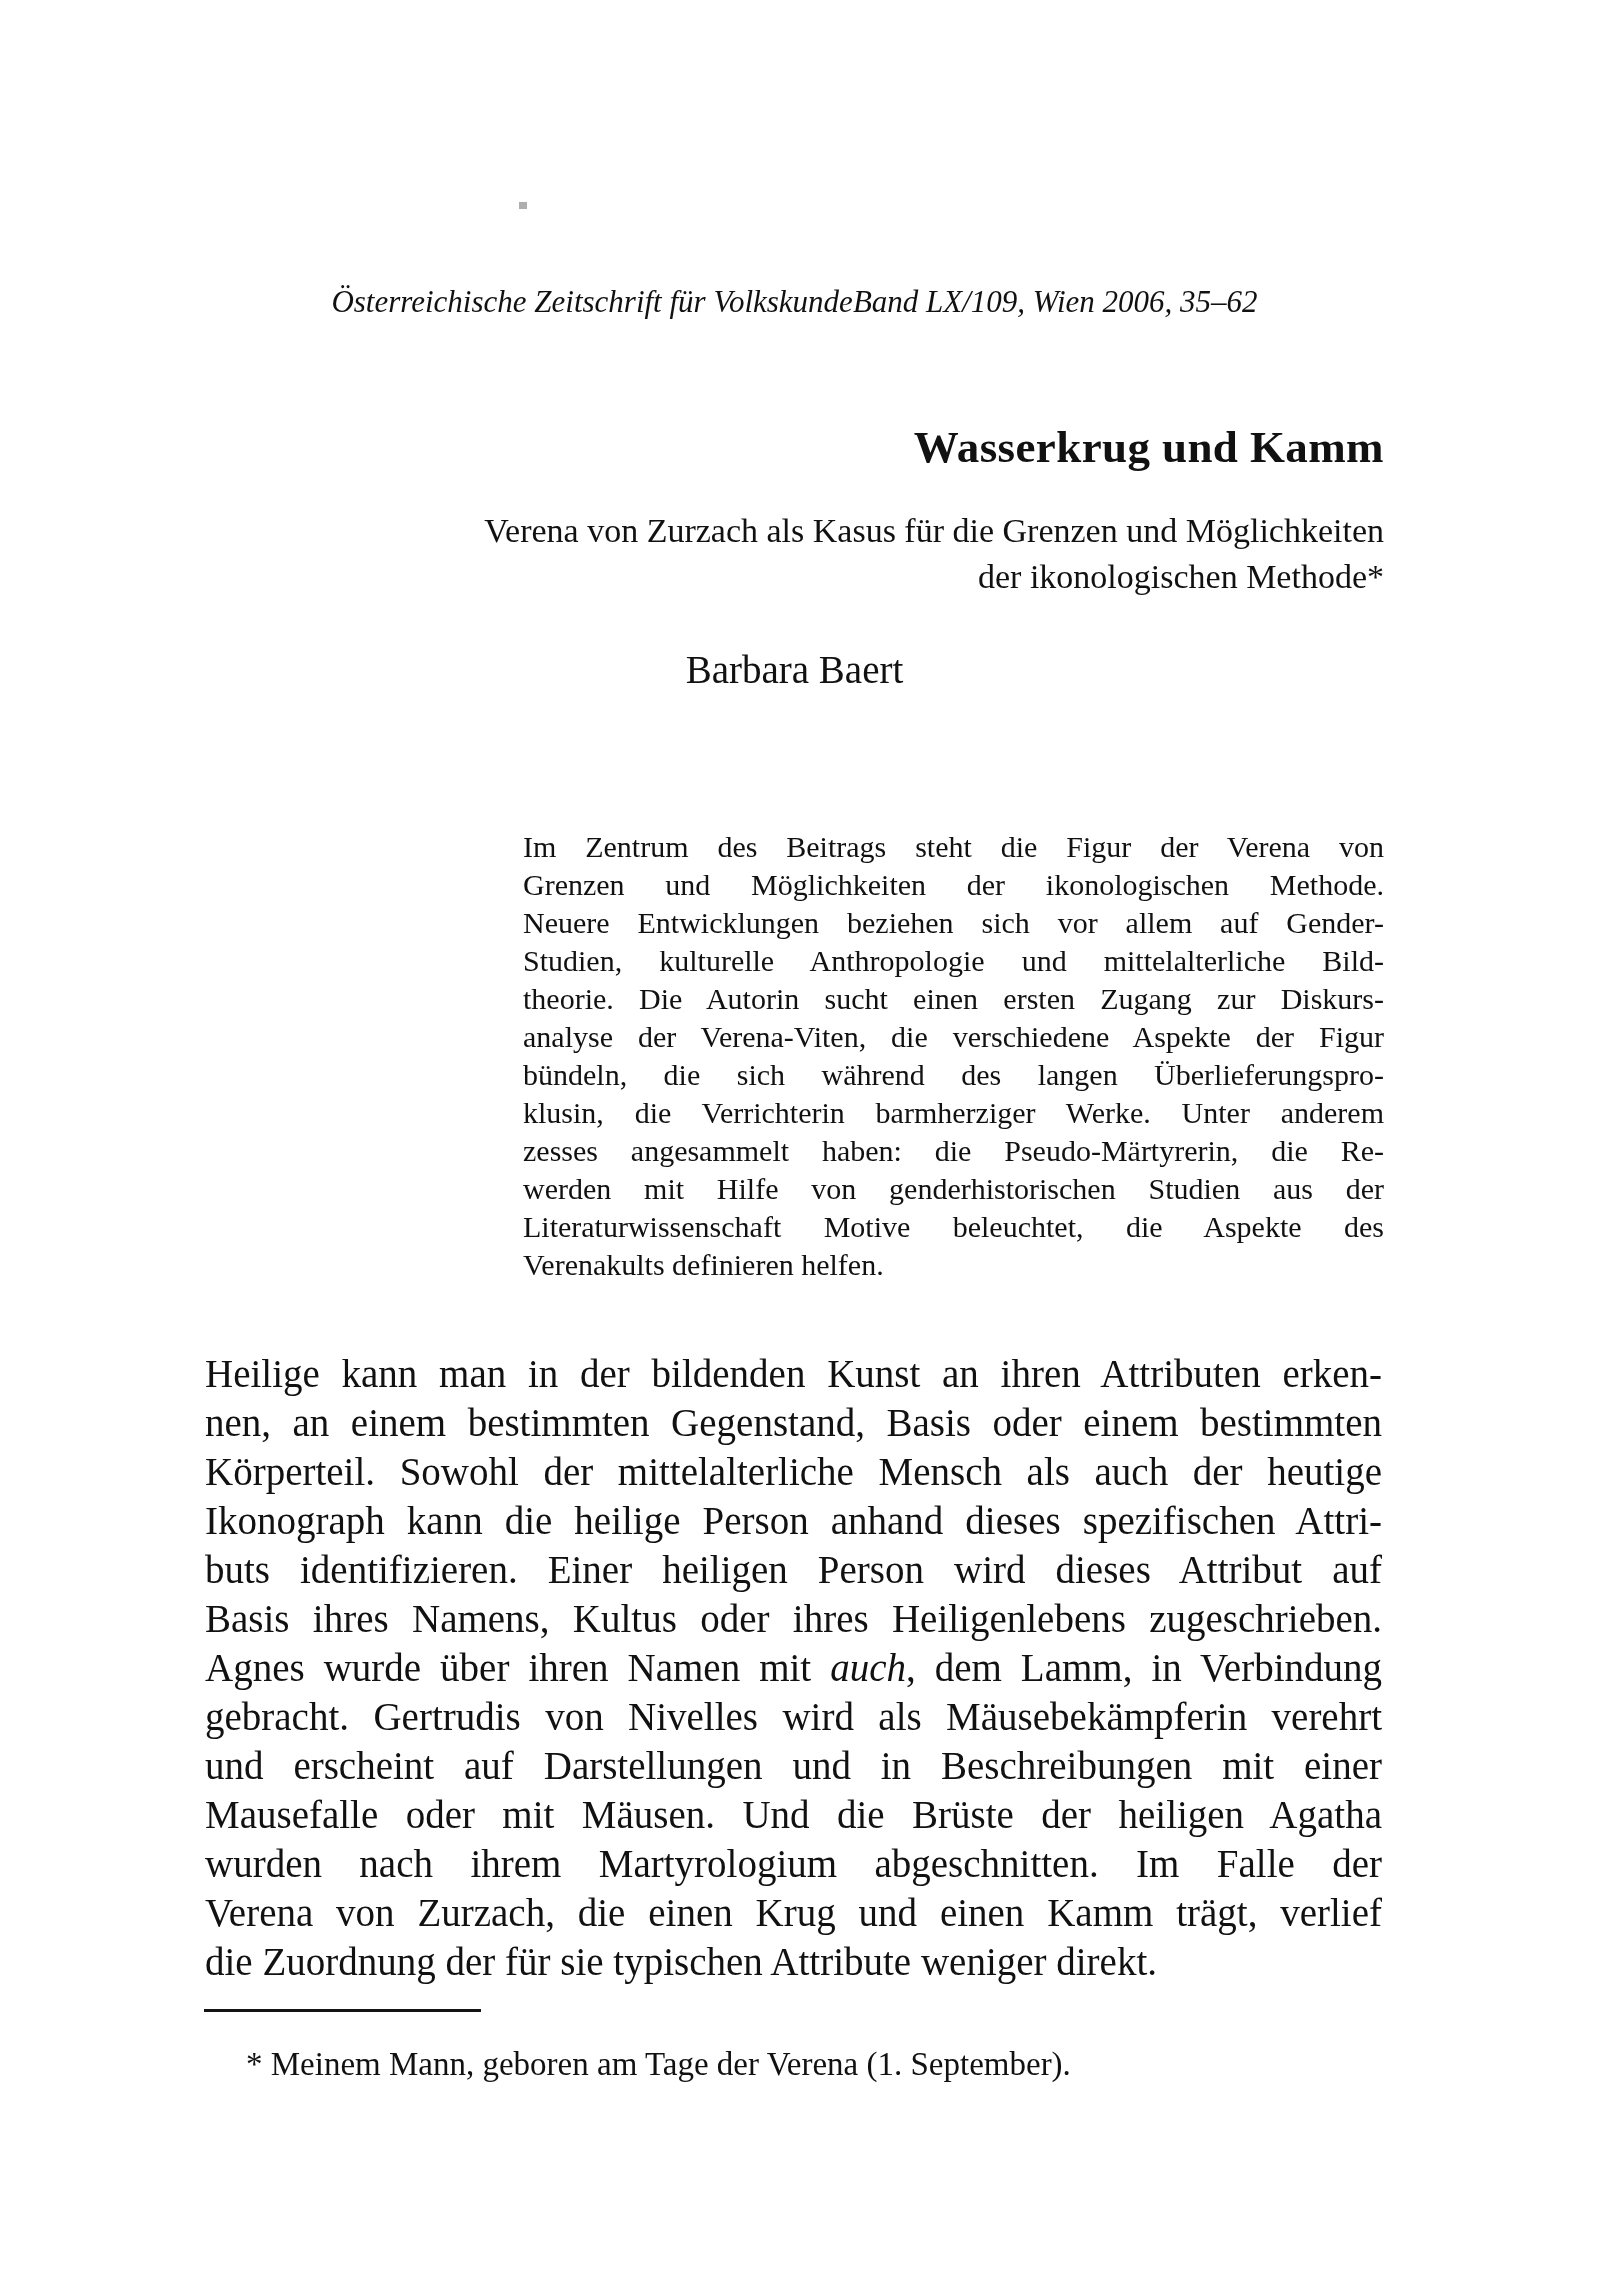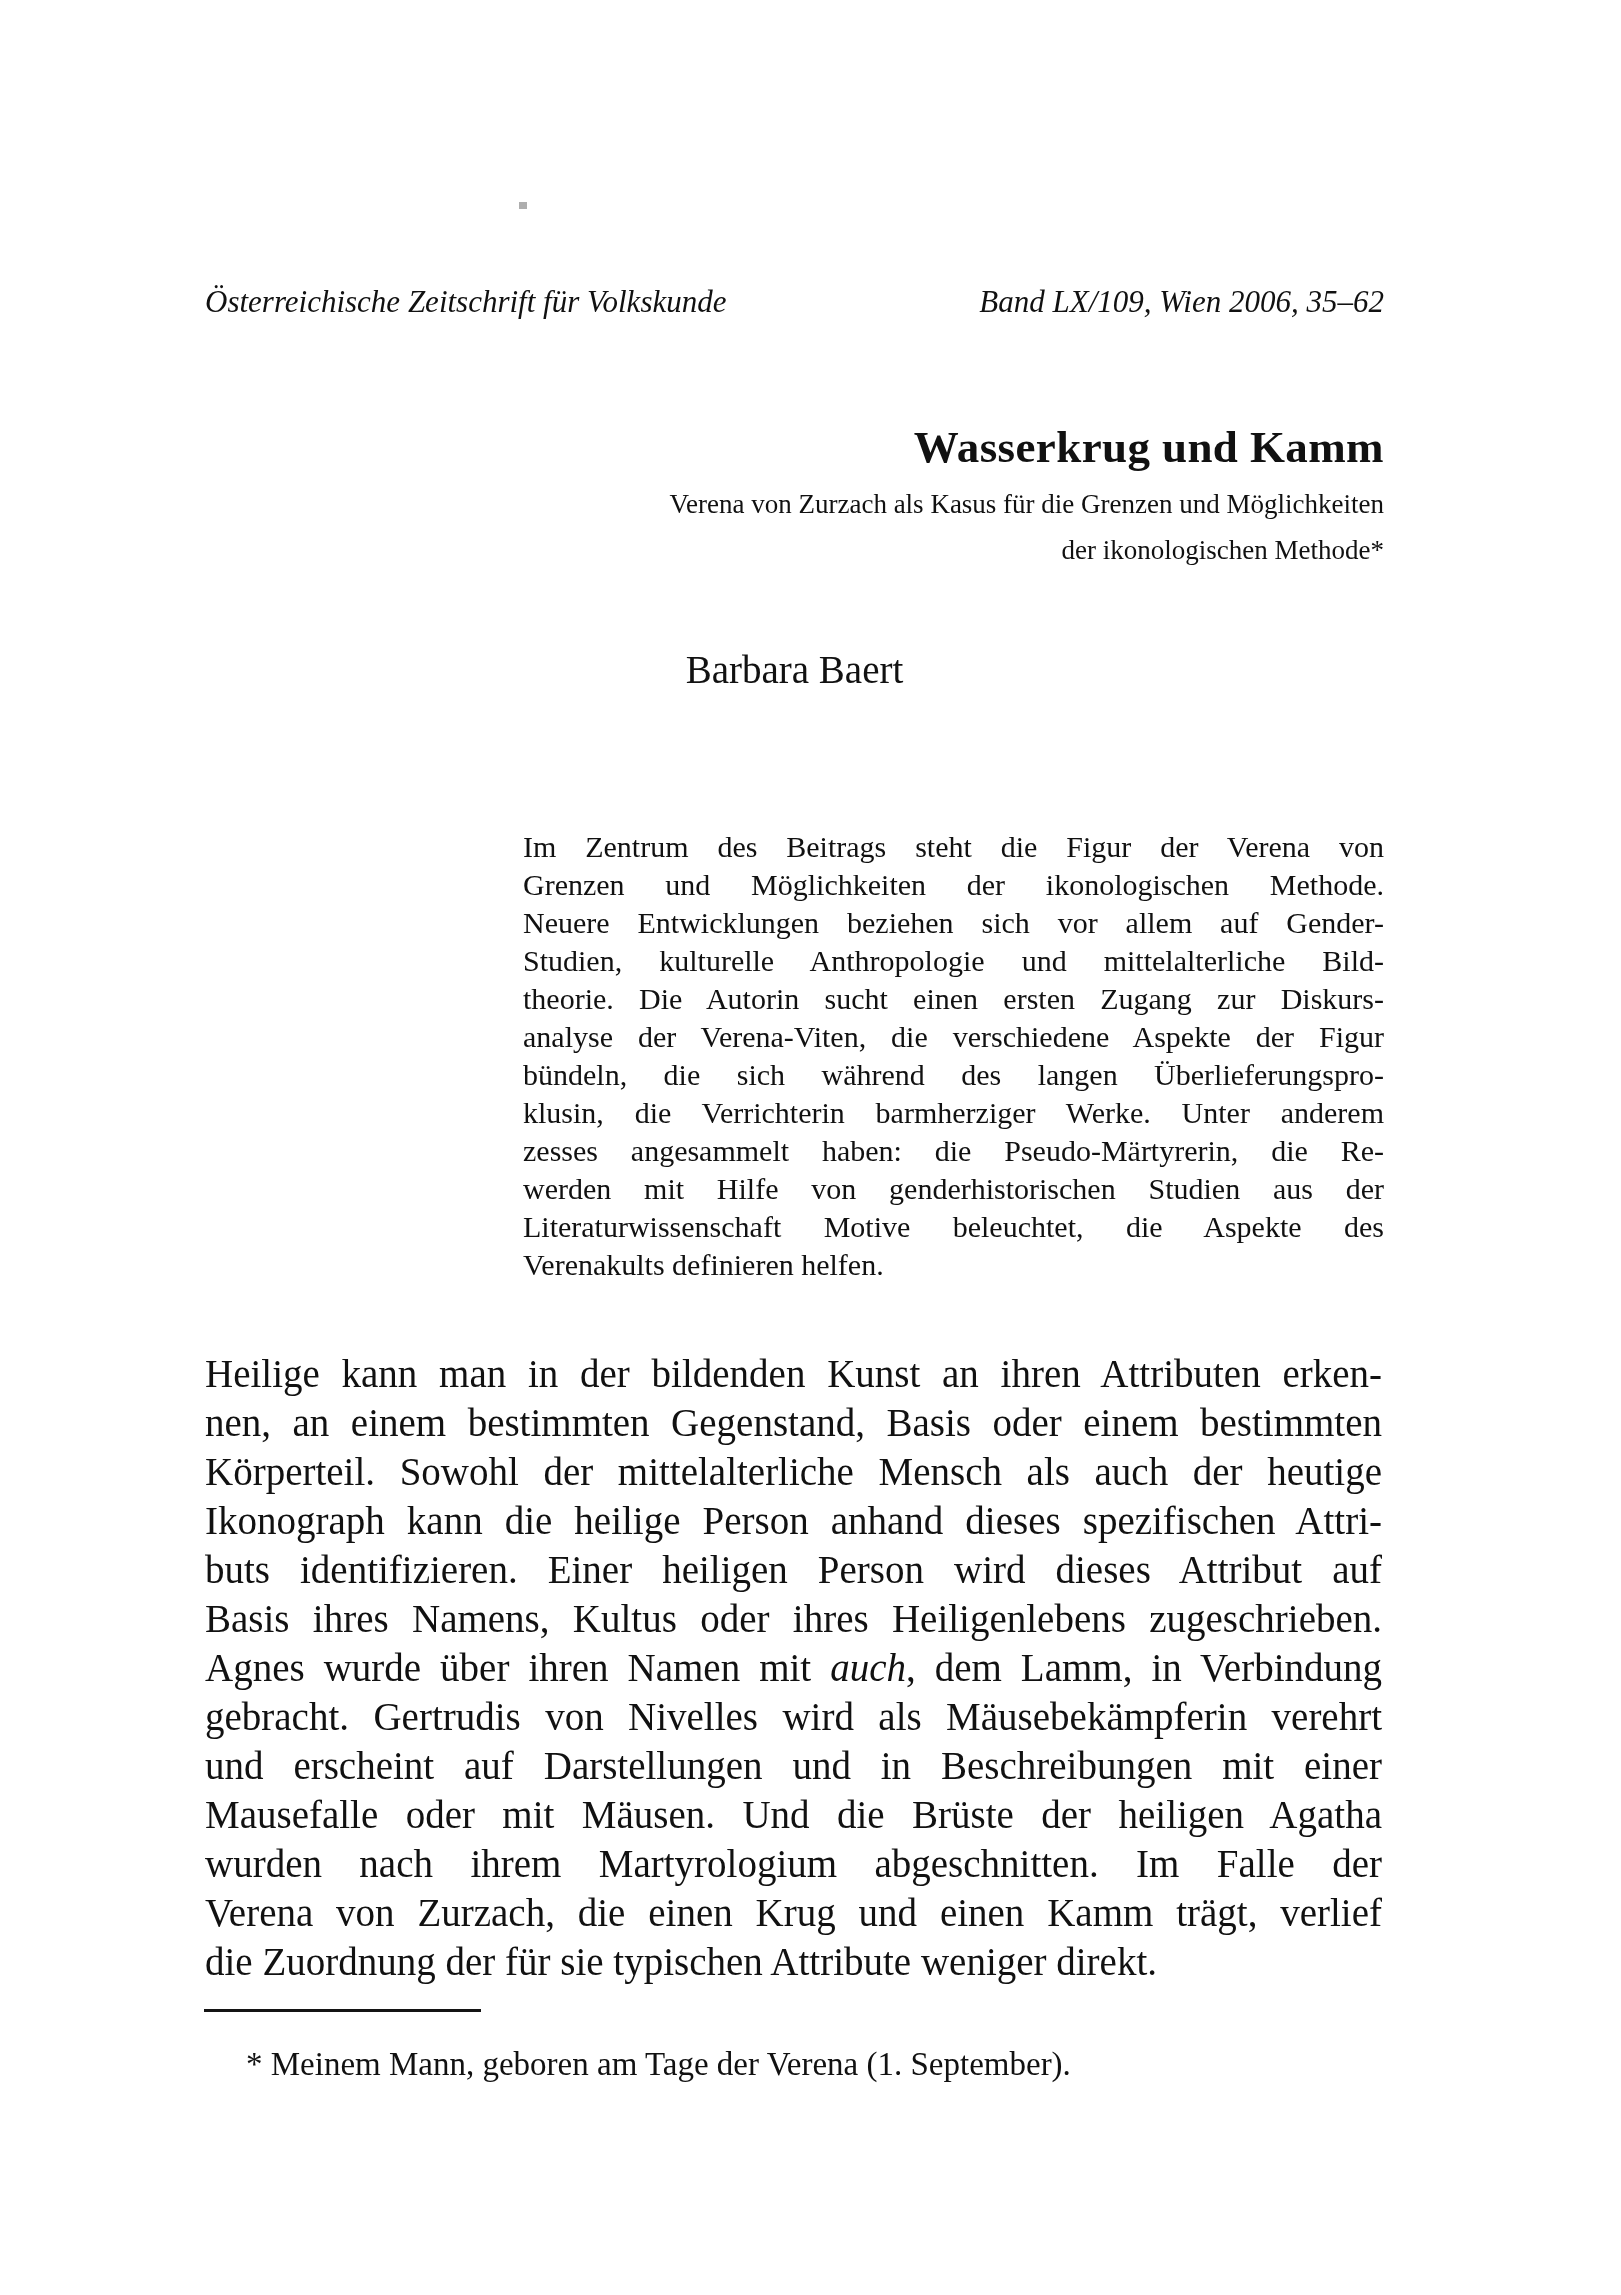--- a/index.html
+++ b/index.html
@@ -25,42 +25,42 @@
     height: 7.3px;
     background: #9a9a9a;
     opacity: 0.8;
   }
   .header-row {
     position: absolute;
     left: 205px;
     top: 284px;
     width: 1179px;
     display: flex;
-    justify-content: space-between;
+    justify-content: center;
     align-items: baseline;
     font-size: 31px;
     font-style: italic;
     white-space: nowrap;
   }
   .title-block {
     position: absolute;
     left: 205px;
     top: 421px;
     width: 1179px;
     text-align: right;
   }
   .article-title {
     font-size: 45px;
     font-weight: bold;
     line-height: 52px;
     letter-spacing: 0.4px;
   }
   .article-subtitle {
-    margin-top: 8px;
-    font-size: 27px;
+    margin-top: 35px;
+    font-size: 34px;
     line-height: 46px;
   }
   .article-author {
     position: absolute;
     left: 205px;
     top: 647px;
     width: 1179px;
     text-align: center;
     font-size: 39px;
   }

